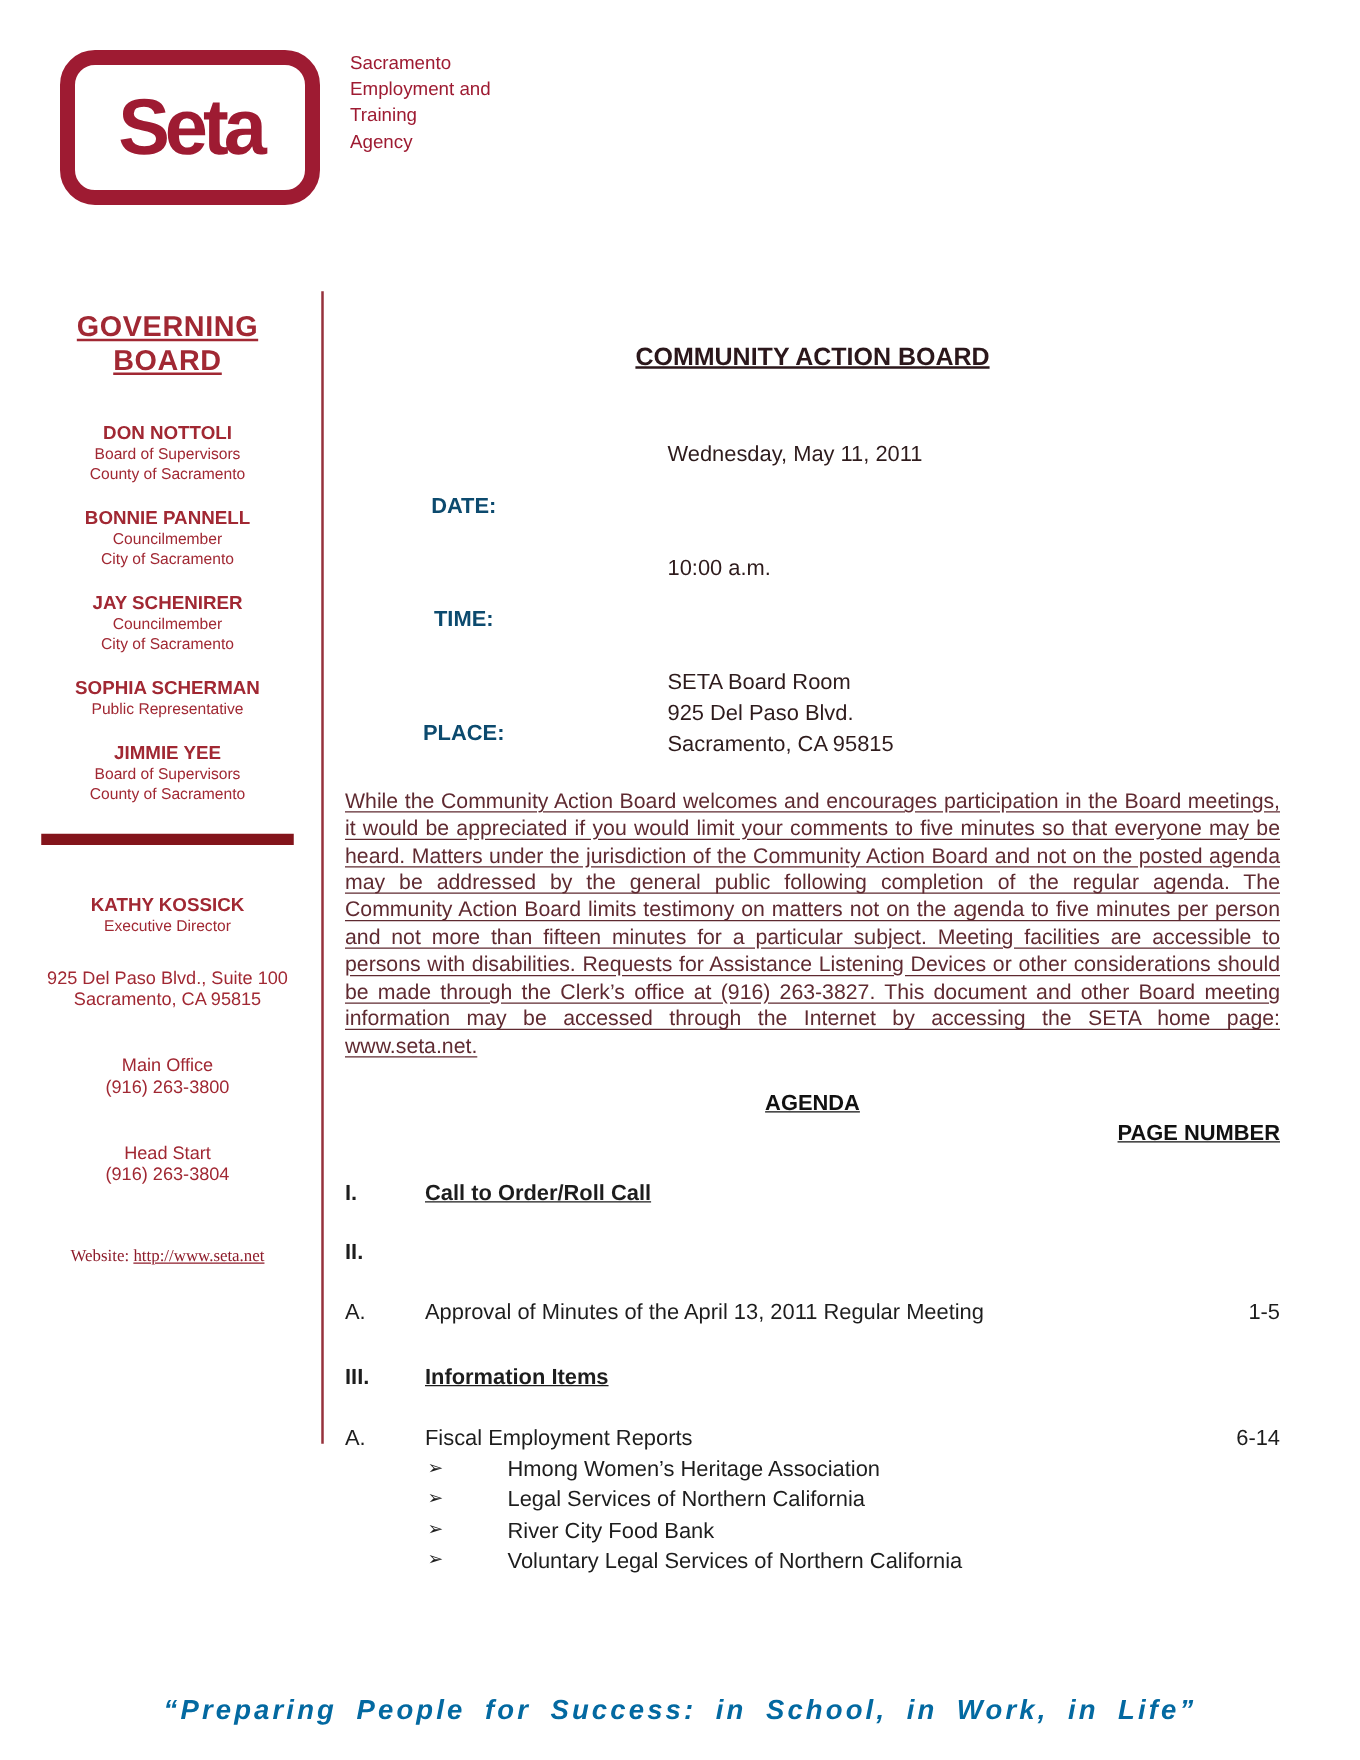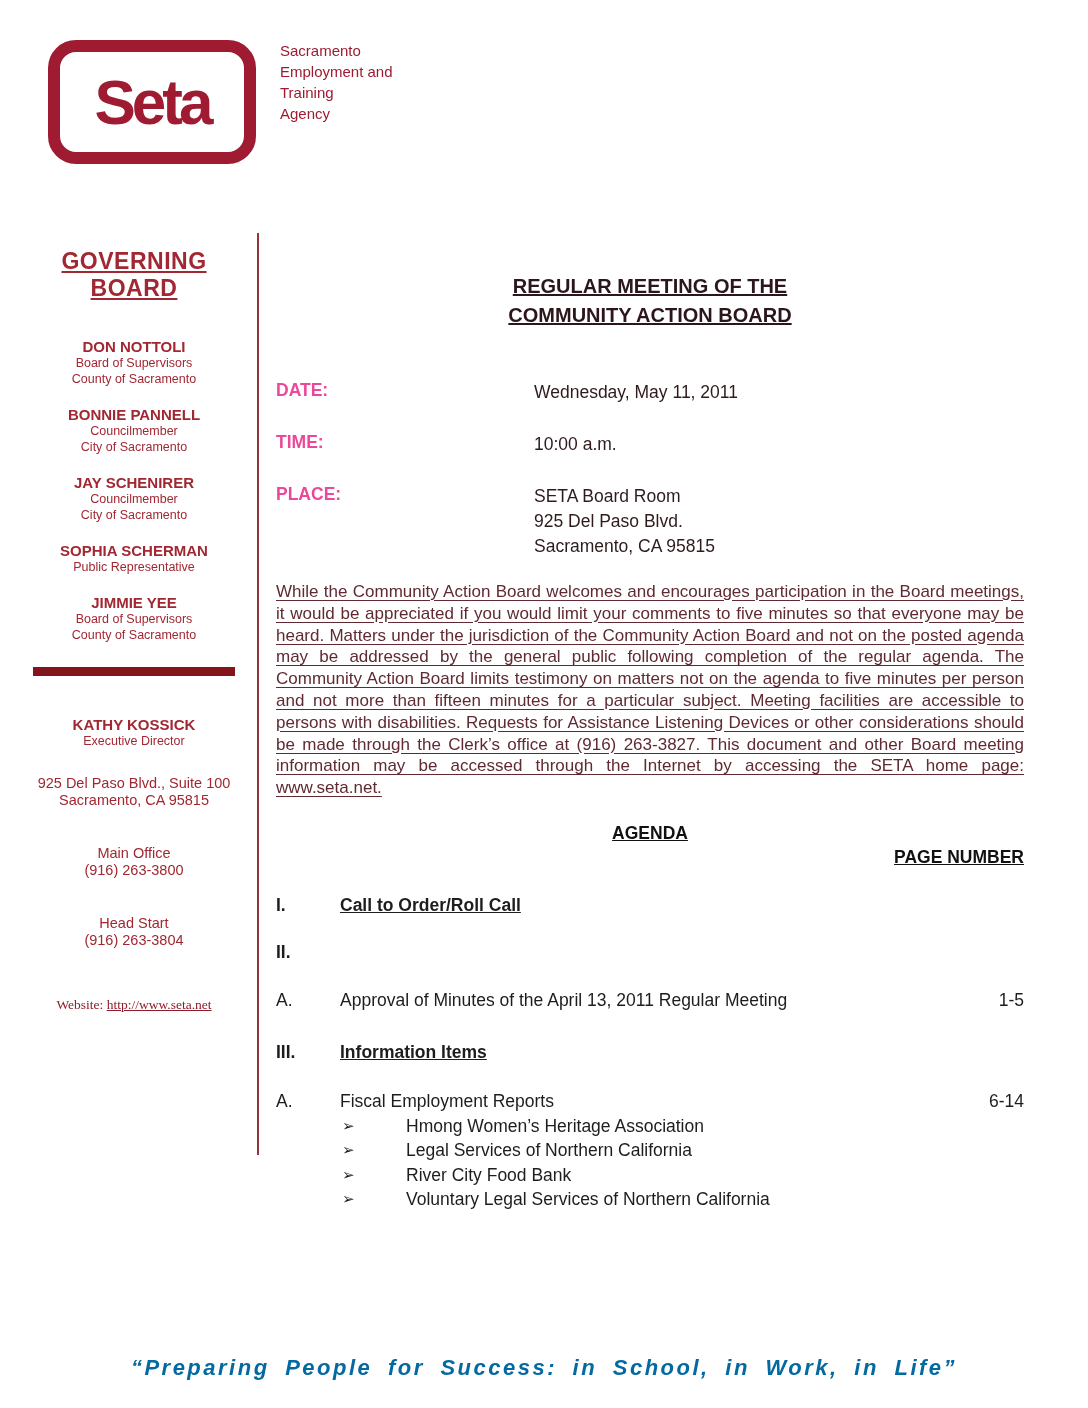--- a/index.html
+++ b/index.html
@@ -65,21 +65,21 @@
 
   
   .main { position: absolute; left: 276px; top: 272px; width: 748px; }
 
   .doc-title { text-align: center; font-size: 20px; font-weight: bold; color: #2b171b; line-height: 29px; }
   .doc-title .tl { text-decoration: underline; }
 
   .meta-block { margin-top: 50px; }
   .meta-row { display: flex; margin-bottom: 27px; font-size: 17.5px; }
   .meta-row:last-child { margin-bottom: 0; }
-  .meta-label { width: 190px; text-align: left; font-weight: bold; color: #ec4899; }
+  .meta-label { width: 190px; text-align: center; font-weight: bold; color: #0c4a6e; margin-top: 43px; }
   .meta-value { margin-left: 68px; color: #2e1b1c; line-height: 25px; }
 
   .notice {
     margin-top: 22px;
     font-size: 17px; line-height: 21.8px;
     text-align: justify;
     color: #5f2a31;
     text-decoration: underline;
     text-underline-offset: 3px;
   }
@@ -184,21 +184,20 @@
     <span>Website:</span>
     <a href="#">http://www.seta.net</a>
   </div>
 </div>
 
 <div class="vrule"></div>
 
 <div class="main">
 
   <div class="doc-title">
-    <div><span class="tl">REGULAR MEETING OF THE</span></div>
     <div><span class="tl">COMMUNITY ACTION BOARD</span></div>
   </div>
 
   <div class="meta-block">
     <div class="meta-row">
       <div class="meta-label">DATE:</div>
       <div class="meta-value">Wednesday, May 11, 2011</div>
     </div>
     <div class="meta-row">
       <div class="meta-label">TIME:</div>

